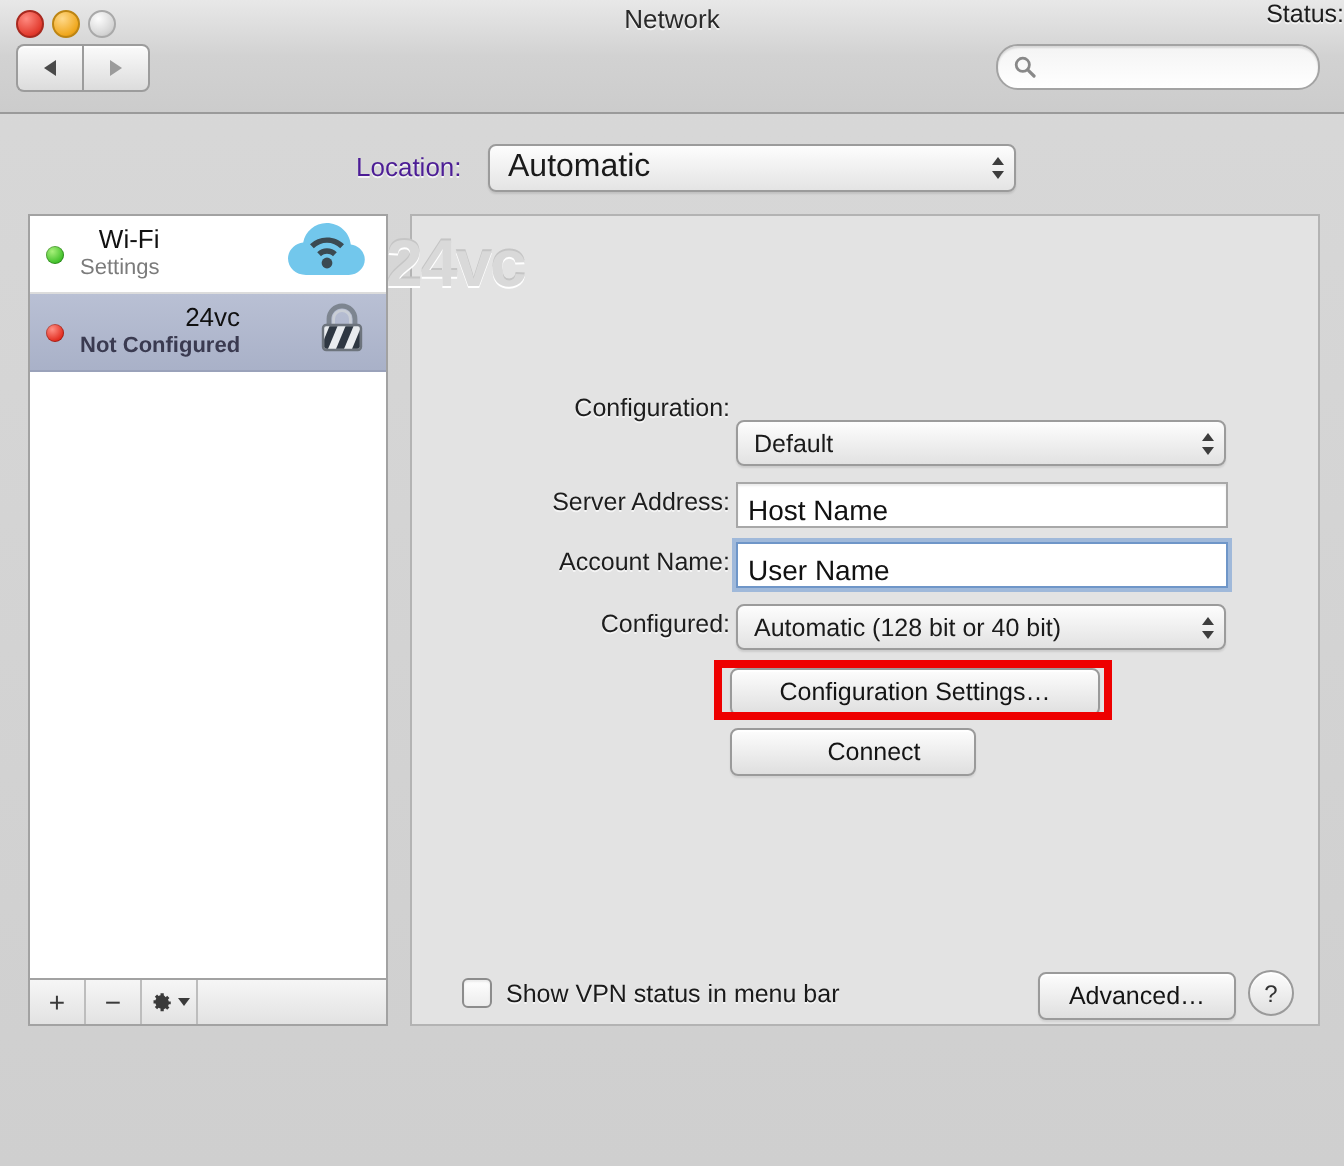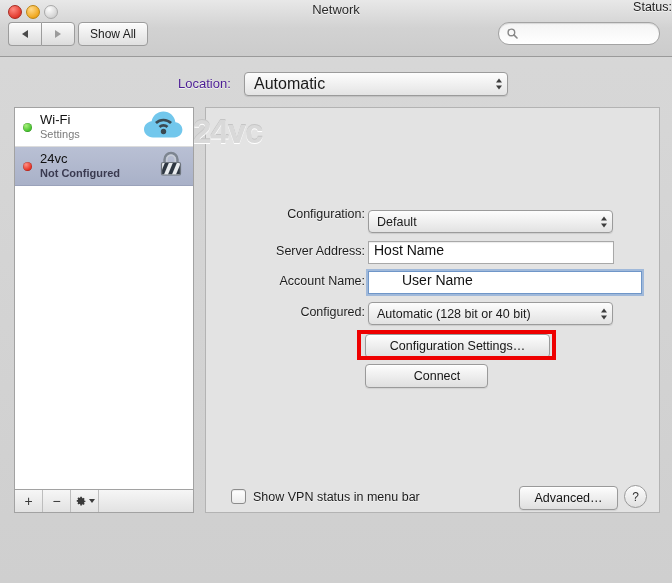--- a/index.html
+++ b/index.html
@@ -118,21 +118,21 @@
     display: flex; align-items: center;
   }
   .srow.selected { background: linear-gradient(#b9c0d4, #a9b1c8); border-bottom: 1px solid #9aa2ba; }
   .dot {
     width: 9px; height: 9px; border-radius: 50%; margin-left: 8px; flex: none;
     box-shadow: 0 0 0 .5px rgba(0,0,0,.25) inset;
   }
   .dot.green  { background: radial-gradient(circle at 35% 30%, #a7f07a, #3fbf28 70%, #2a9119); }
   .dot.orange { background: radial-gradient(circle at 35% 30%, #ffe08a, #f0a81b 70%, #c77f09); }
   .dot.red    { background: radial-gradient(circle at 35% 30%, #ff8f84, #e22a1d 70%, #a81a10); }
-  .stext { margin-left: 8px; line-height: 1.15; }
+  .stext { margin-left: 8px; line-height: 1.15; text-align: right; }
   .stitle { font-size: 13px; color: #111; }
   .ssub { font-size: 11px; color: #7b7b7b; }
   .srow.selected .stitle { color: #101010; }
   .srow.selected .ssub { color: #3a3a50; font-weight: bold; }
   .sicon { position: absolute; right: 7px; top: 50%; transform: translateY(-50%); }
 
   #sidebar-toolbar {
     position: absolute; left: 14px; top: 489px;
     width: 178px; height: 22px;
     background: linear-gradient(#f6f6f6, #e2e2e2);
@@ -172,35 +172,35 @@
     background: linear-gradient(#fdfdfd, #e2e2e2);
     border: 1px solid #9b9b9b; border-radius: 4px;
     box-shadow: 0 1px 1px rgba(0,0,0,.1);
     display: flex; align-items: center; position: relative;
     height: 21px;
   }
   .popup .val { margin-left: 8px; font-size: 12.5px; }
 
   .tfield {
     background: #ffffff; border: 1px solid #a8a8a8;
-    height: 21px; display: flex; align-items: flex-start;
+    height: 21px; display: flex; align-items: flex-end;
     box-shadow: 0 1px 1px rgba(0,0,0,.08) inset;
   }
   .tfield .val { margin-left: 5px; font-size: 14px; color: #111; }
   .tfield.focused {
     border: 1px solid #6f96c8;
     box-shadow: 0 0 0 2px rgba(106,152,212,.55);
   }
 
-  #config-label  { left: 185px; top: 207px; }
+  #config-label  { left: 185px; top: 197px; }
   #config-popup  { position: absolute; left: 368px; top: 210px; width: 243px; text-align: right; }
   #server-label  { left: 185px; top: 244px; }
   #server-field  { position: absolute; left: 368px; top: 241px; width: 244px; }
   #account-label { left: 185px; top: 274px; }
-  #account-field { position: absolute; left: 368px; top: 271px; width: 244px; padding-left: 28px; }
+  #account-field { position: absolute; left: 368px; top: 271px; width: 244px; }
   #enc-label     { left: 185px; top: 305px; }
   #enc-popup     { position: absolute; left: 368px; top: 302px; width: 243px; }
 
   .pbutton {
     background: linear-gradient(#fdfdfd, #dfdfdf);
     border: 1px solid #9a9a9a; border-radius: 4px;
     height: 22px; display: flex; align-items: center; justify-content: center;
     font-size: 12.5px; color: #141414;
     box-shadow: 0 1px 0 rgba(255,255,255,.85) inset, 0 1px 1px rgba(0,0,0,.08);
   }
@@ -248,21 +248,20 @@
 
   <div id="navgroup">
     <div class="navbtn left">
       <span class="tri l"></span>
     </div>
     <div class="navbtn right">
       <span class="tri r"></span>
     </div>
   </div>
 
-  <div id="showall">Show All</div>
 
   <div id="searchfield">
     <span id="search-icon">
       <svg width="11" height="11" viewBox="0 0 11 11">
         <circle cx="4.4" cy="4.4" r="3.3" fill="none" stroke="#444" stroke-width="1.4"></circle>
         <line x1="6.9" y1="6.9" x2="10" y2="10" stroke="#444" stroke-width="1.6" stroke-linecap="round"></line>
       </svg>
     </span>
     <input id="search-input" type="text" value="" placeholder="" style="">
   </div>

